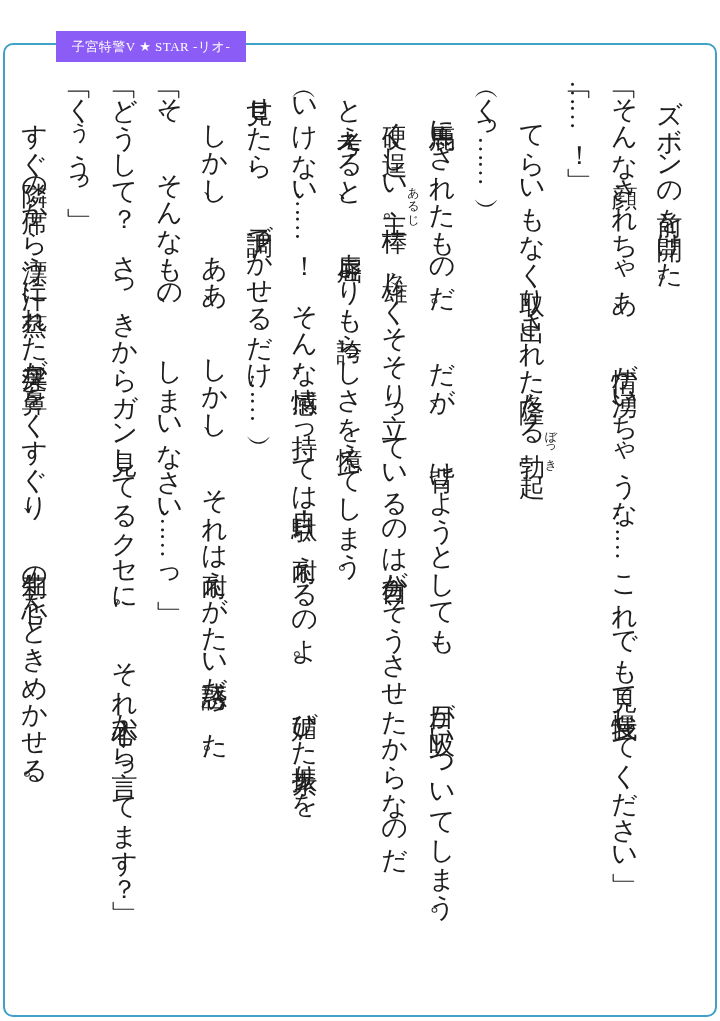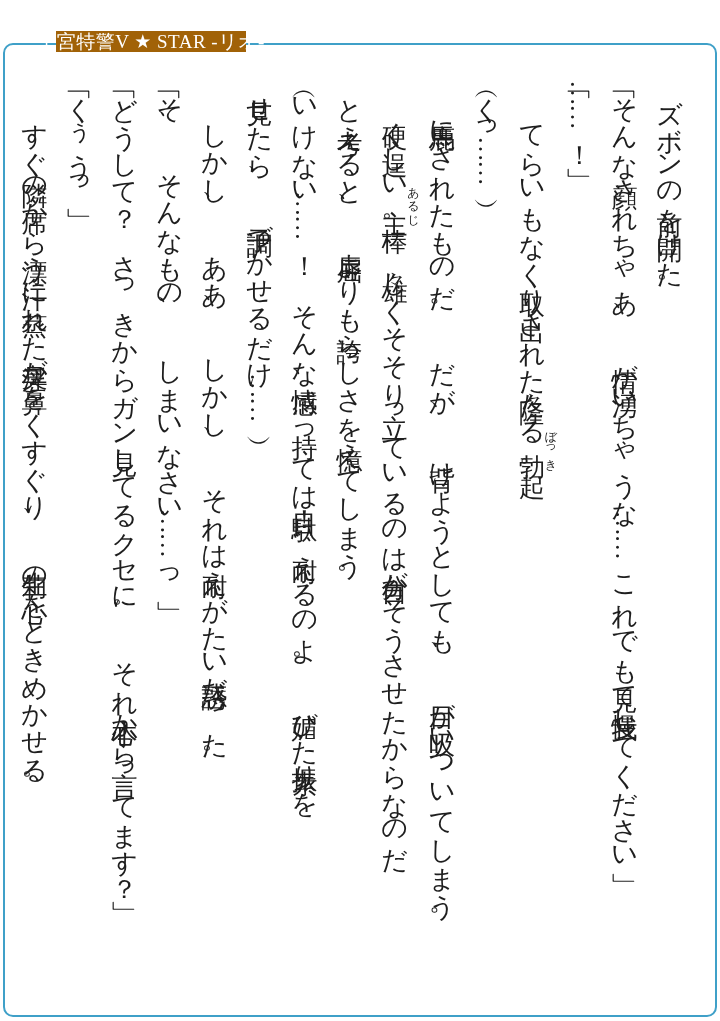--- a/index.html
+++ b/index.html
@@ -26,27 +26,27 @@
     box-sizing: border-box;
     border: 2px solid #3fa0c8;
     border-radius: 10px;
     background: transparent;
   }
   .banner {
     position: absolute;
     left: 56px;
     top: 31px;
     width: 190px;
-    height: 21px;
-    background: #a16207;
+    height: 31px;
+    background: #8b5cf6;
     color: #ffffff;
     display: flex;
     align-items: center;
     justify-content: center;
-    font-size: 19px;
+    font-size: 13px;
     letter-spacing: 0.5px;
     z-index: 3;
     white-space: nowrap;
   }
   .text-area {
     position: absolute;
     top: 82px;
     right: 28px;
     height: 912px;
     writing-mode: vertical-rl;

